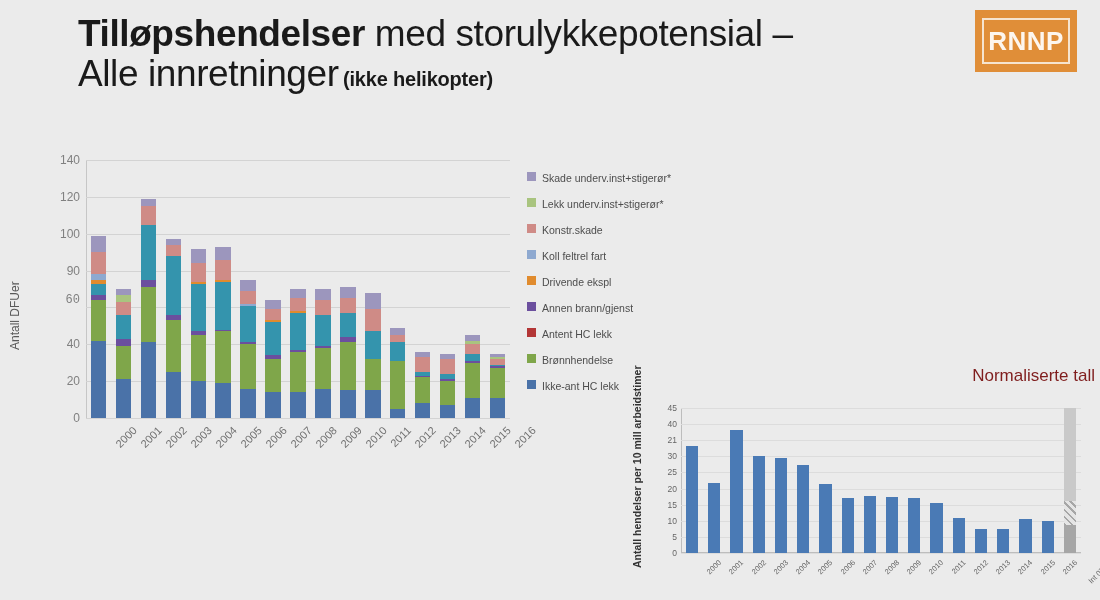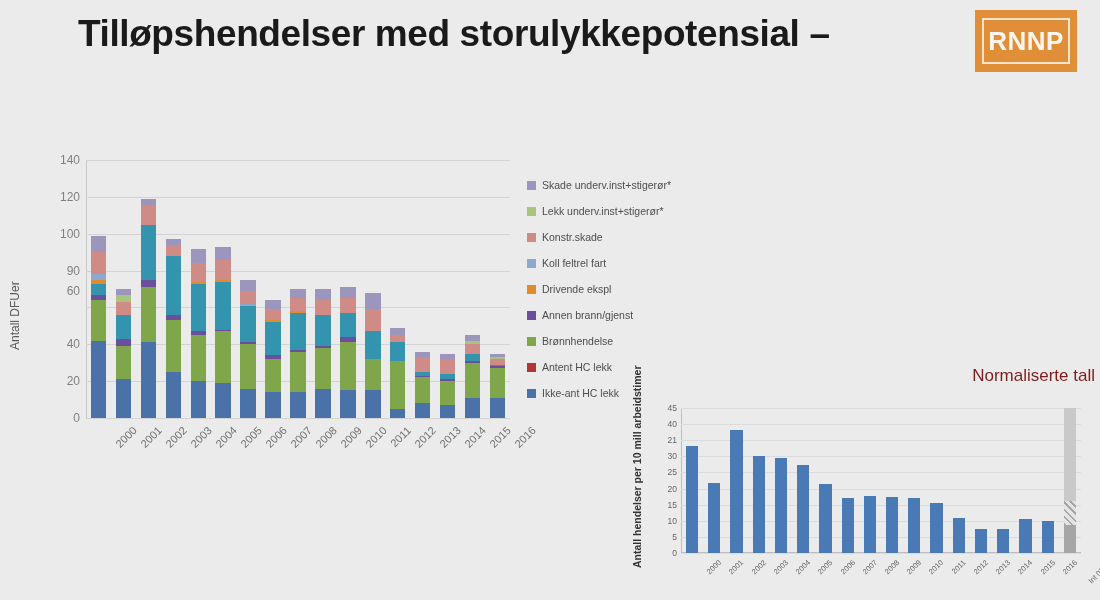--- a/index.html
+++ b/index.html
@@ -17,21 +17,21 @@
   #header { position:absolute; left:0; top:0; width:1100px; height:122px; }
   #title-block {
     position:absolute; left:78px; top:14px; width:890px;
   }
   .title-line { line-height:1.08; white-space:nowrap; }
   .title-bold {
     font-size:37px; font-weight:bold; color:#1a1a1a;
     letter-spacing:-0.4px;
   }
   .title-reg {
-    font-size:37px; font-weight:bold; color:#1a1a1a;
+    font-size:37px; font-weight:normal; color:#1a1a1a;
     letter-spacing:-0.4px;
   }
   .title-sub {
     font-size:20px; font-weight:bold; color:#1a1a1a;
     letter-spacing:-0.2px;
   }
 
   #logo {
     position:absolute; left:975px; top:10px;
     width:102px; height:62px;
@@ -86,21 +86,21 @@
     transform:rotate(-45deg); transform-origin:right top;
     white-space:nowrap; text-align:right;
   }
 
   
   #legend {
     position:absolute; left:527px; top:172px;
     width:180px;
   }
   .legend-row {
-    display:flex; align-items:center;
+    display:flex; align-items:flex-start;
     height:26px;
   }
   .legend-swatch {
     width:9px; height:9px; margin-right:6px; flex:0 0 auto;
   }
   .legend-label {
     font-size:10.5px; color:#4d4d4d; white-space:nowrap;
   }
 
   
@@ -146,20 +146,24 @@
     white-space:nowrap; text-align:right;
   }
 </style>
 </head>
 <body>
 
 <div id="header">
   <div id="title-block">
     <div class="title-line">
       <span class="title-bold">Tilløpshendelser</span><span class="title-reg"> med storulykkepotensial –</span>
+    </div>
+    <div class="title-line">
+      <span class="title-reg">Alle innretninger</span>
+      <span class="title-sub">(ikke helikopter)</span>
     </div>
   </div>
 
   <div id="logo">
     <div id="logo-inner">
       <span id="logo-text">RNNP</span>
     </div>
   </div>
 </div>
 
@@ -168,21 +172,21 @@
   <div id="main-plot">
     <div id="main-yaxis-line"></div>
     <div id="main-grid">
         <div class="gridline" style="top: 258px;"></div>
         <div class="axis-tick" style="top: 258px;">0</div>
         <div class="gridline" style="top: 221.143px;"></div>
         <div class="axis-tick" style="top: 221.143px;">20</div>
         <div class="gridline" style="top: 184.286px;"></div>
         <div class="axis-tick" style="top: 184.286px;">40</div>
         <div class="gridline" style="top: 147.429px;"></div>
-        <div class="axis-tick" style="top: 131px;">60</div>
+        <div class="axis-tick" style="top: 140px; font-family: Liberation Mono, monospace;">60</div>
         <div class="gridline" style="top: 110.571px;"></div>
         <div class="axis-tick" style="top: 110.571px;">90</div>
         <div class="gridline" style="top: 73.7143px;"></div>
         <div class="axis-tick" style="top: 73.7143px;">100</div>
         <div class="gridline" style="top: 36.8571px;"></div>
         <div class="axis-tick" style="top: 36.8571px; margin-left: 32px;">120</div>
         <div class="gridline" style="top: 0px;"></div>
         <div class="axis-tick" style="top: 0px;">140</div>
       </div>
     <div id="main-bars">
@@ -372,26 +376,26 @@
     </div>
     <div class="legend-row">
       <span class="legend-swatch" style="background: rgb(224, 139, 46);"></span>
       <span class="legend-label">Drivende ekspl</span>
     </div>
     <div class="legend-row">
       <span class="legend-swatch" style="background: rgb(107, 79, 158);"></span>
       <span class="legend-label">Annen brann/gjenst</span>
     </div>
     <div class="legend-row">
+      <span class="legend-swatch" style="background: rgb(179, 54, 54);"></span>
+      <span class="legend-label">Antent HC lekk</span>
+    </div>
+    <div class="legend-row">
       <span class="legend-swatch" style="background: rgb(127, 166, 74);"></span>
       <span class="legend-label">Brønnhendelse</span>
-    </div>
-    <div class="legend-row">
-      <span class="legend-swatch" style="background: rgb(179, 54, 54);"></span>
-      <span class="legend-label">Antent HC lekk</span>
     </div>
     <div class="legend-row">
       <span class="legend-swatch" style="background: rgb(74, 114, 168);"></span>
       <span class="legend-label">Ikke-ant HC lekk</span>
     </div>
   </div>
 
 <div id="inset">
   <div id="inset-title">Normaliserte tall</div>
   <div id="inset-ylabel">Antall hendelser per 10 mill arbeidstimer</div>

